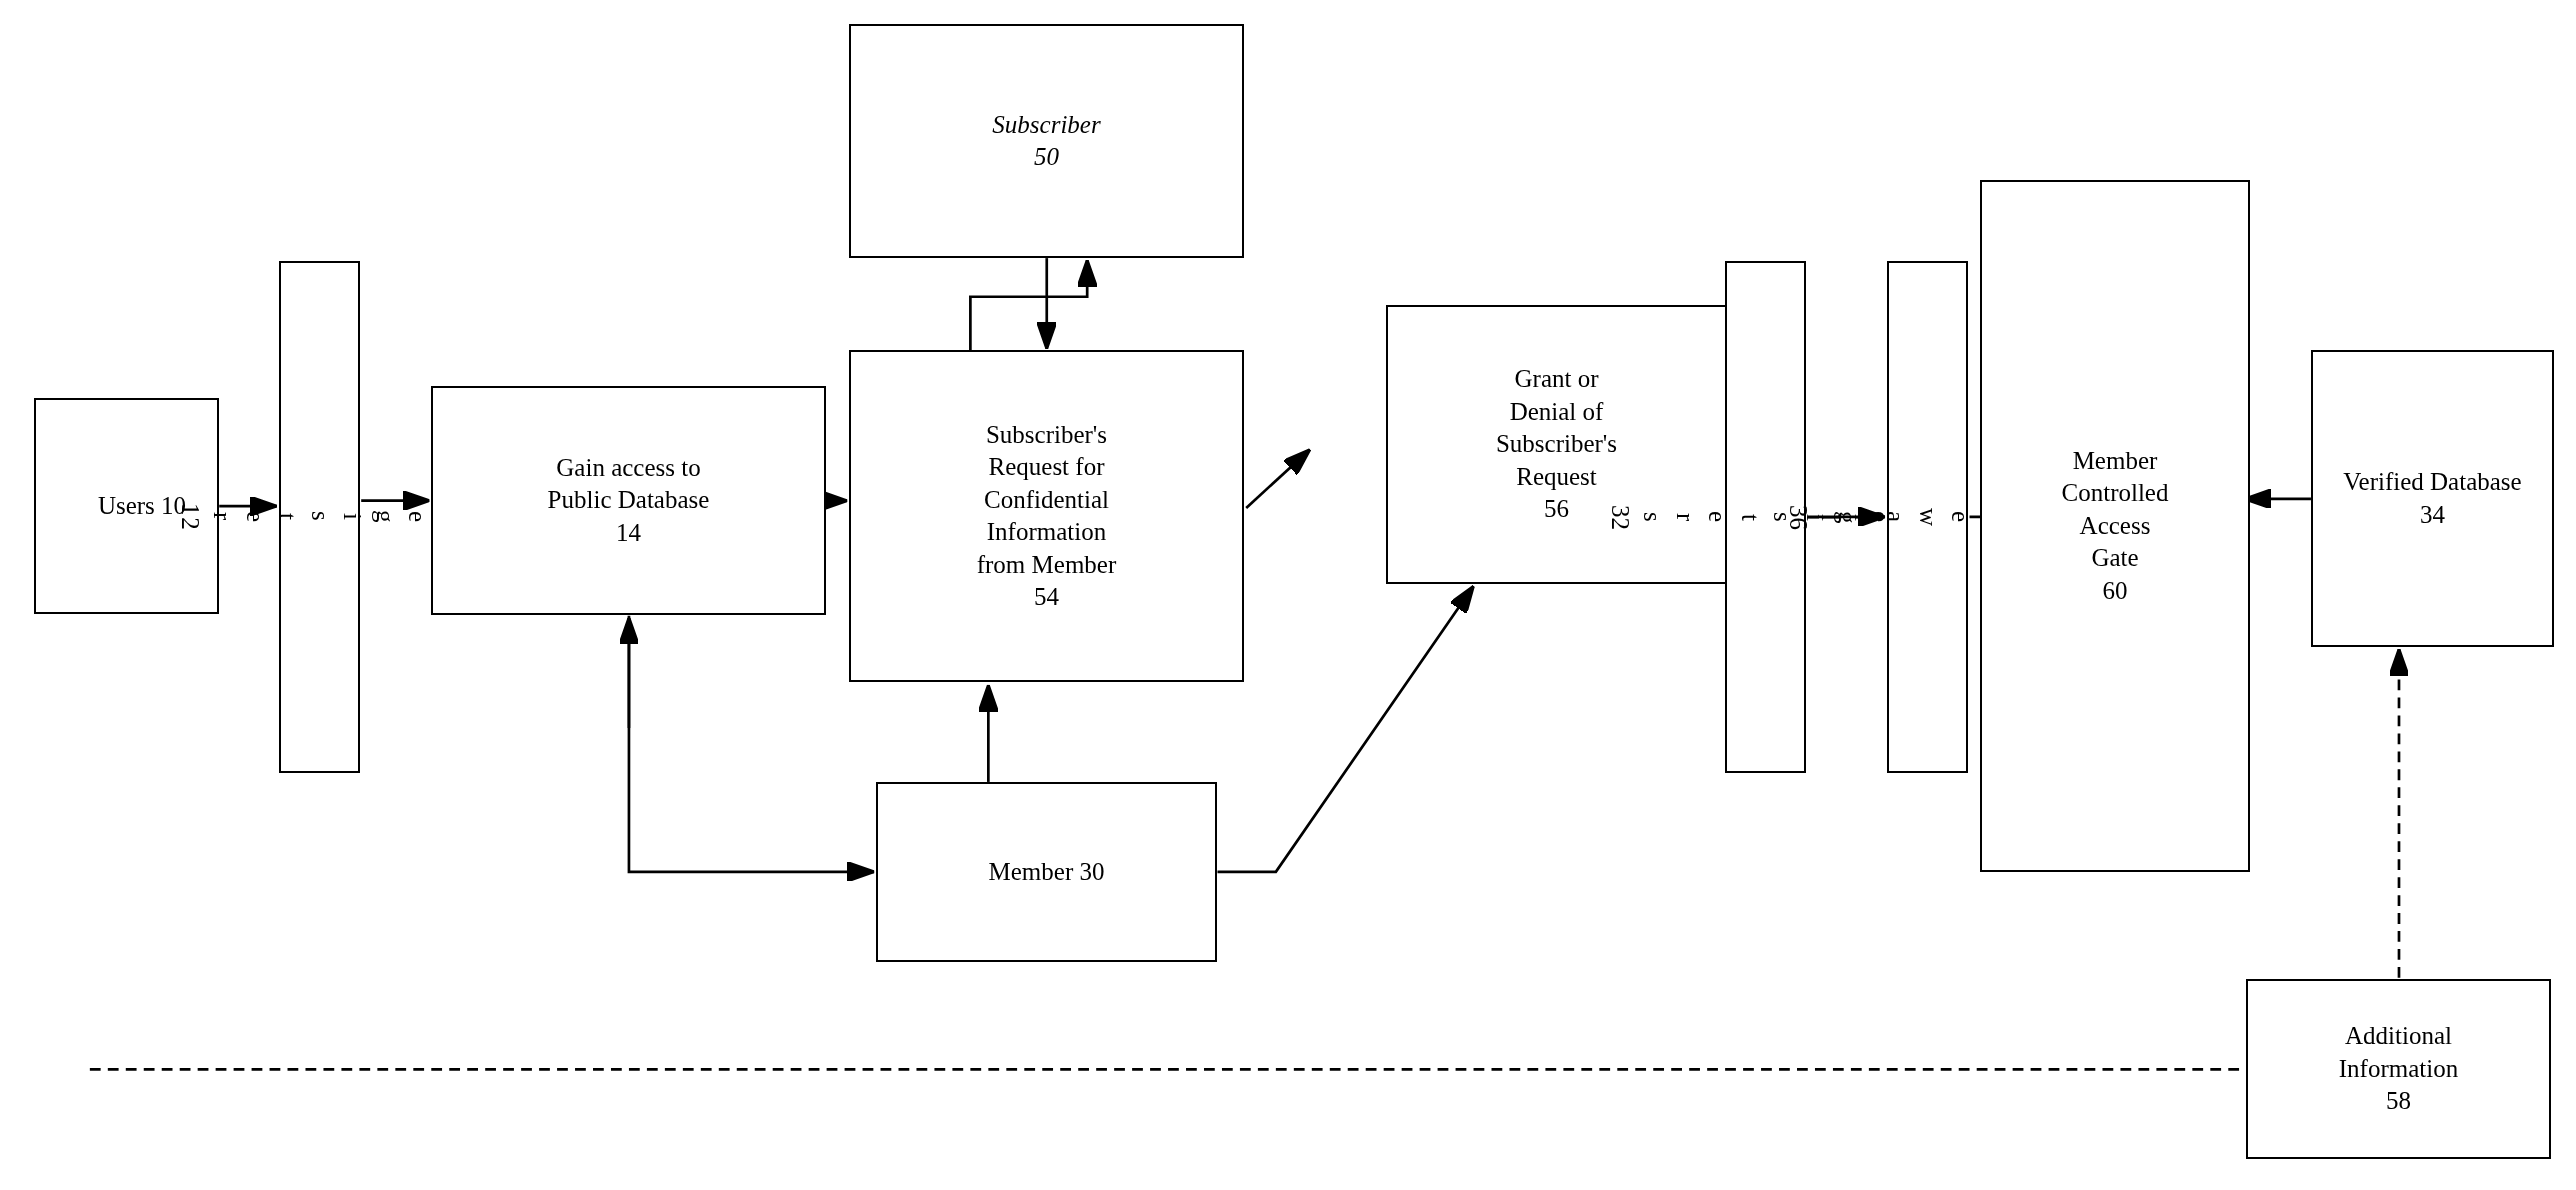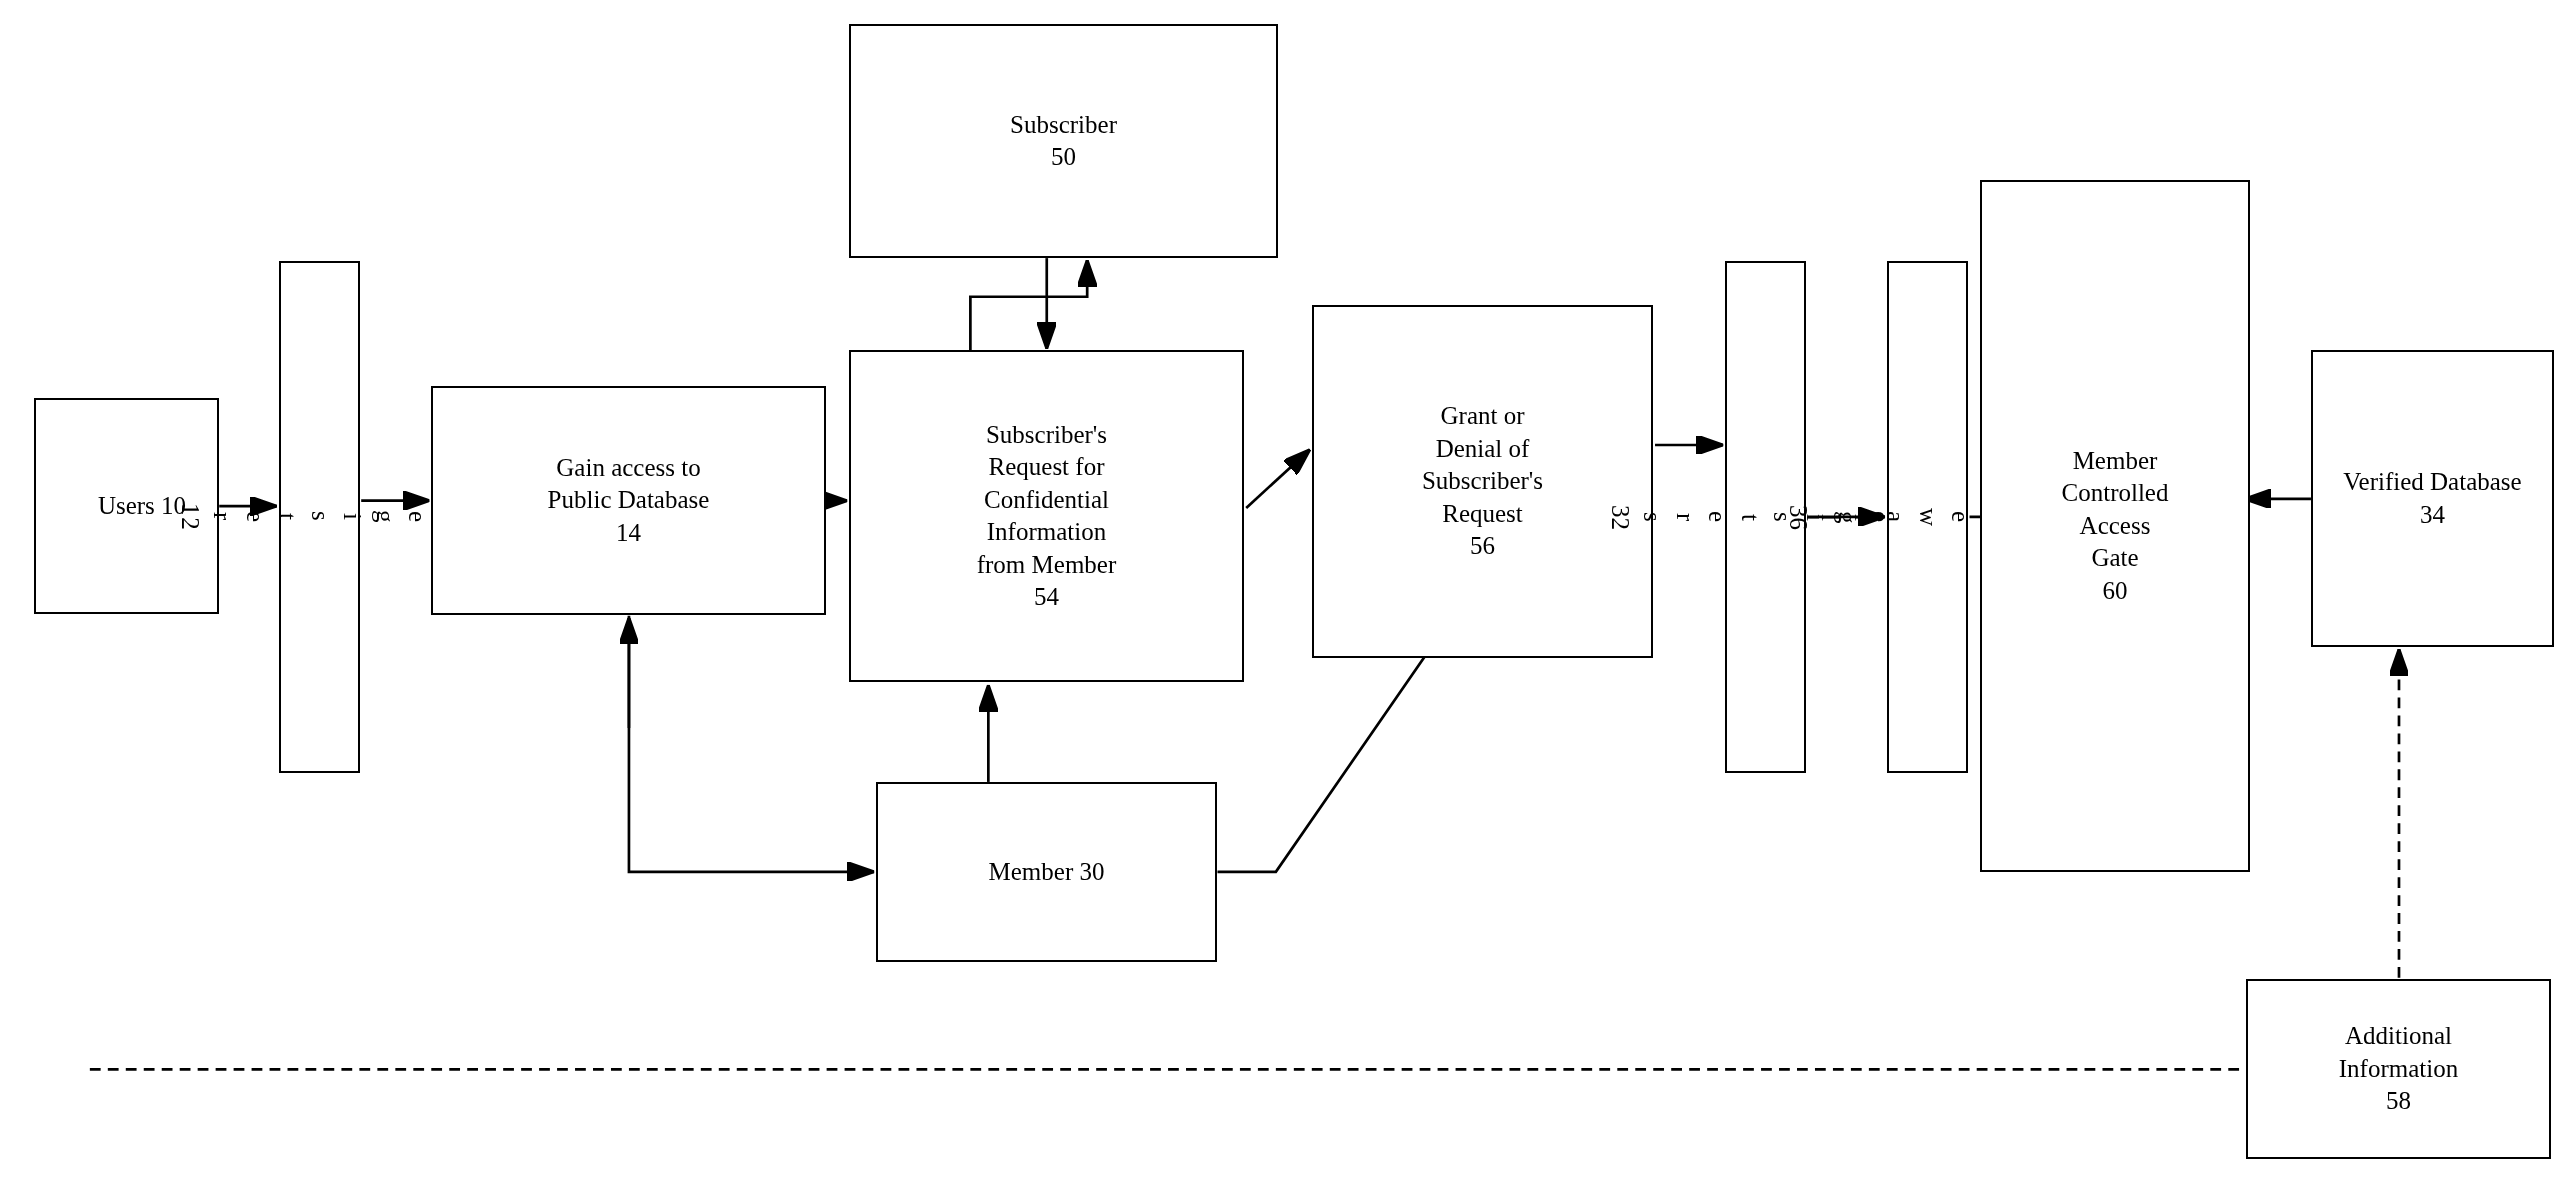--- a/index.html
+++ b/index.html
@@ -101,29 +101,29 @@
 
   <div class="box" style="left:279px; top:261px; width:81px; height:512px; writing-mode:vertical-rl; text-orientation:mixed; letter-spacing:1.8px;">
     <span>R<br>e<br>g<br>i<br>s<br>t<br>e<br>r<br>12</span>
   </div>
 
   <div class="box" style="left:431px; top:386px; width:395px; height:229px;align-items:center;">
     <span>Gain access to<br>Public Database<br>14</span>
   </div>
 
 
-  <div class="box" style="left:849px; top:24px; width:429px; height:234px;">
+  <div class="box" style="left:849px; top:24px; width:395px; height:234px;font-style:italic;">
     <span>Subscriber<br>50</span>
   </div>
 
   <div class="box" style="left:849px; top:350px; width:395px; height:332px;">
     <span>Subscriber's<br>Request for<br>Confidential<br>Information<br>from Member<br>54</span>
   </div>
 
-  <div class="box" style="left:1312px; top:305px; width:341px; height:353px;">
+  <div class="box" style="left:1386px; top:305px; width:341px; height:279px;">
     <span>Grant or<br>Denial of<br>Subscriber's<br>Request<br>56</span>
   </div>
 
   <div class="box" style="left:876px; top:782px; width:341px; height:180px;">
     <span>Member 30</span>
   </div>
 
   <div class="box" style="left:1725px; top:261px; width:81px; height:512px;">
     <span style="writing-mode:vertical-rl; text-orientation:mixed;">R<br>e<br>g<br>i<br>s<br>t<br>e<br>r<br>s<br>32</span>
   </div>

